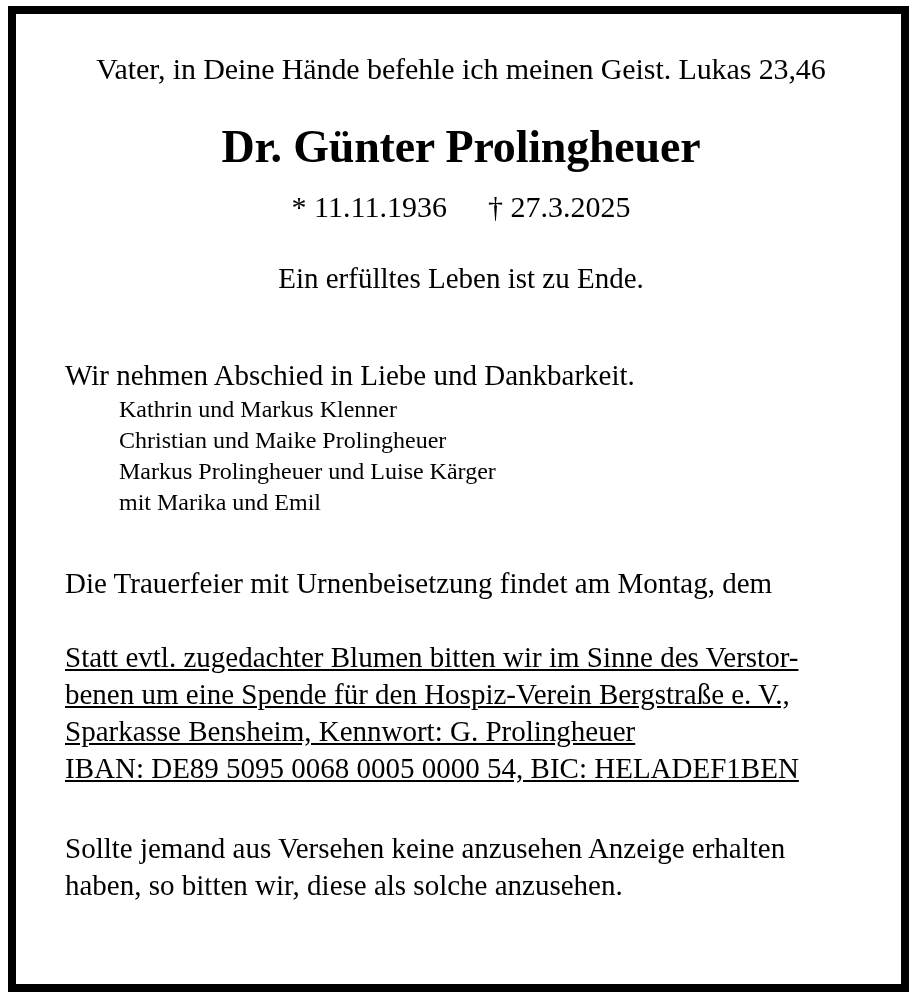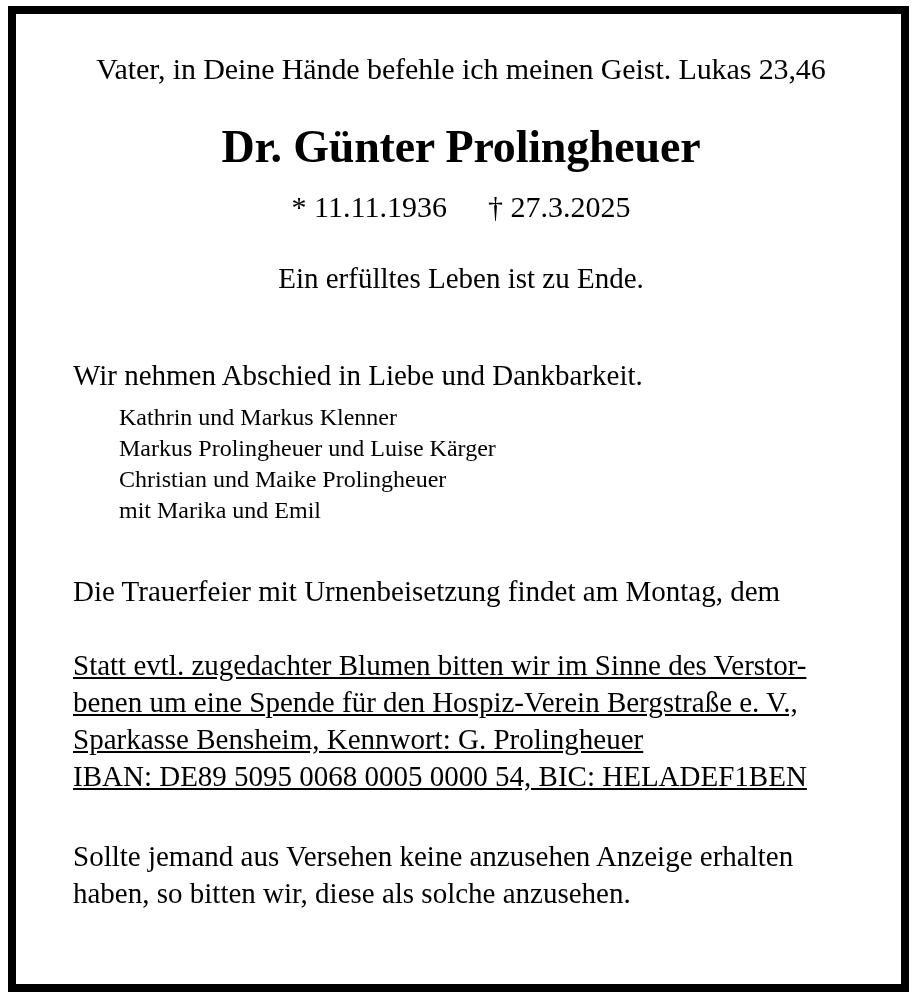--- a/index.html
+++ b/index.html
@@ -67,21 +67,21 @@
   .epitaph {
     text-align: center;
     font-size: 29px;
     line-height: 1.1;
     margin: 40px 0 0 0;
   }
 
   .para {
     font-size: 29px;
     line-height: 1.28;
-    margin: 8px;
+    margin: 0;
     text-align: left;
   }
 
   .block-farewell {
     margin-top: 62px;
   }
 
   .family-list {
     list-style: none;
     margin: 0;
@@ -128,22 +128,22 @@
         <span>†</span>
         <span>27.3.2025</span>
       </p>
 
       <p class="epitaph">Ein erfülltes Leben ist zu Ende.</p>
 
       <div class="block-farewell">
         <p class="para">Wir nehmen Abschied in Liebe und Dankbarkeit.</p>
         <ul class="family-list">
           <li>Kathrin und Markus Klenner</li>
+          <li>Christian und Maike Prolingheuer</li>
           <li>Markus Prolingheuer und Luise Kärger</li>
-          <li>Christian und Maike Prolingheuer</li>
           <li>mit Marika und Emil</li>
         </ul>
       </div>
 
       <div class="block-ceremony">
         <p class="para">
           <span class="para-line">Die Trauerfeier mit Urnenbeisetzung findet am Montag, dem</span>
         </p>
       </div>
 

